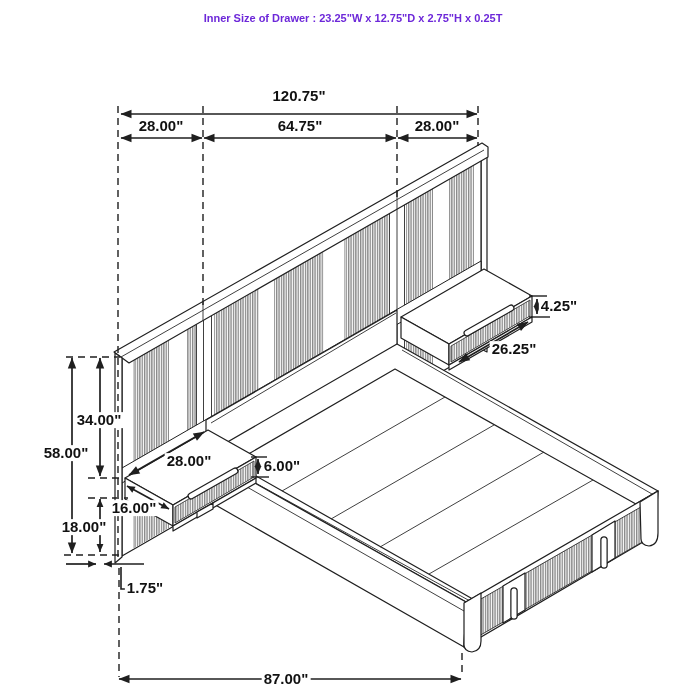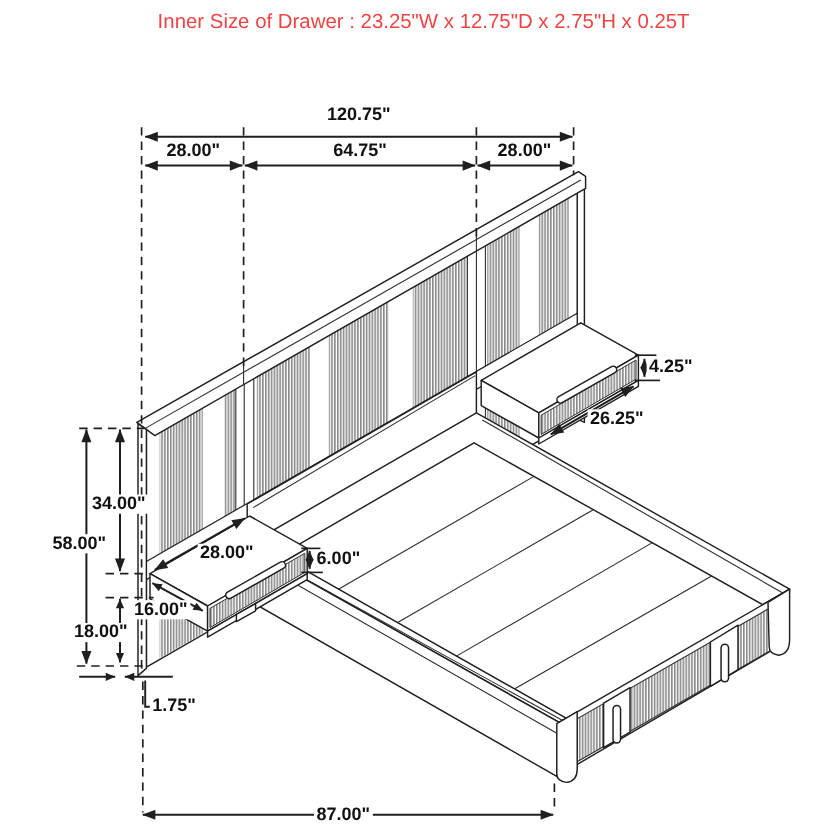--- a/index.html
+++ b/index.html
@@ -1,22 +1,22 @@
 <!DOCTYPE html>
 <html><head>
 <meta charset="utf-8">
 <style>
   html,body{margin:0;padding:0;background:#fff;}
   #canvas{position:relative;width:700px;height:700px;background:#fff;overflow:hidden;
           font-family:"Liberation Sans", sans-serif;}
   #drawing{position:absolute;left:0;top:0;}
   .dim{position:absolute;transform:translate(-50%,-50%);font-size:15px;font-weight:bold;
        color:#111;background:#fff;padding:0 2px;white-space:nowrap;line-height:1.05;}
-  .title{position:absolute;transform:translate(-50%,-50%);font-size:17px;font-weight:normal;
-       color:#ef4444;white-space:nowrap;}
+  .title{position:absolute;transform:translate(-50%,-50%);font-size:11px;font-weight:bold;
+       color:#6d28d9;white-space:nowrap;}
   svg .ln{stroke:#1f1f1f;fill:none;}
   svg .face{fill:#ffffff;stroke:#1f1f1f;stroke-width:1.2;stroke-linejoin:round;}
   svg .thin{stroke:#2a2a2a;stroke-width:0.9;fill:none;}
   svg .dimln{stroke:#1f1f1f;stroke-width:1.7;fill:none;}
   svg .dash{stroke:#1f1f1f;stroke-width:1.4;fill:none;stroke-dasharray:7 5;}
 </style>
 </head>
 <body>
 
 <div id="canvas">

